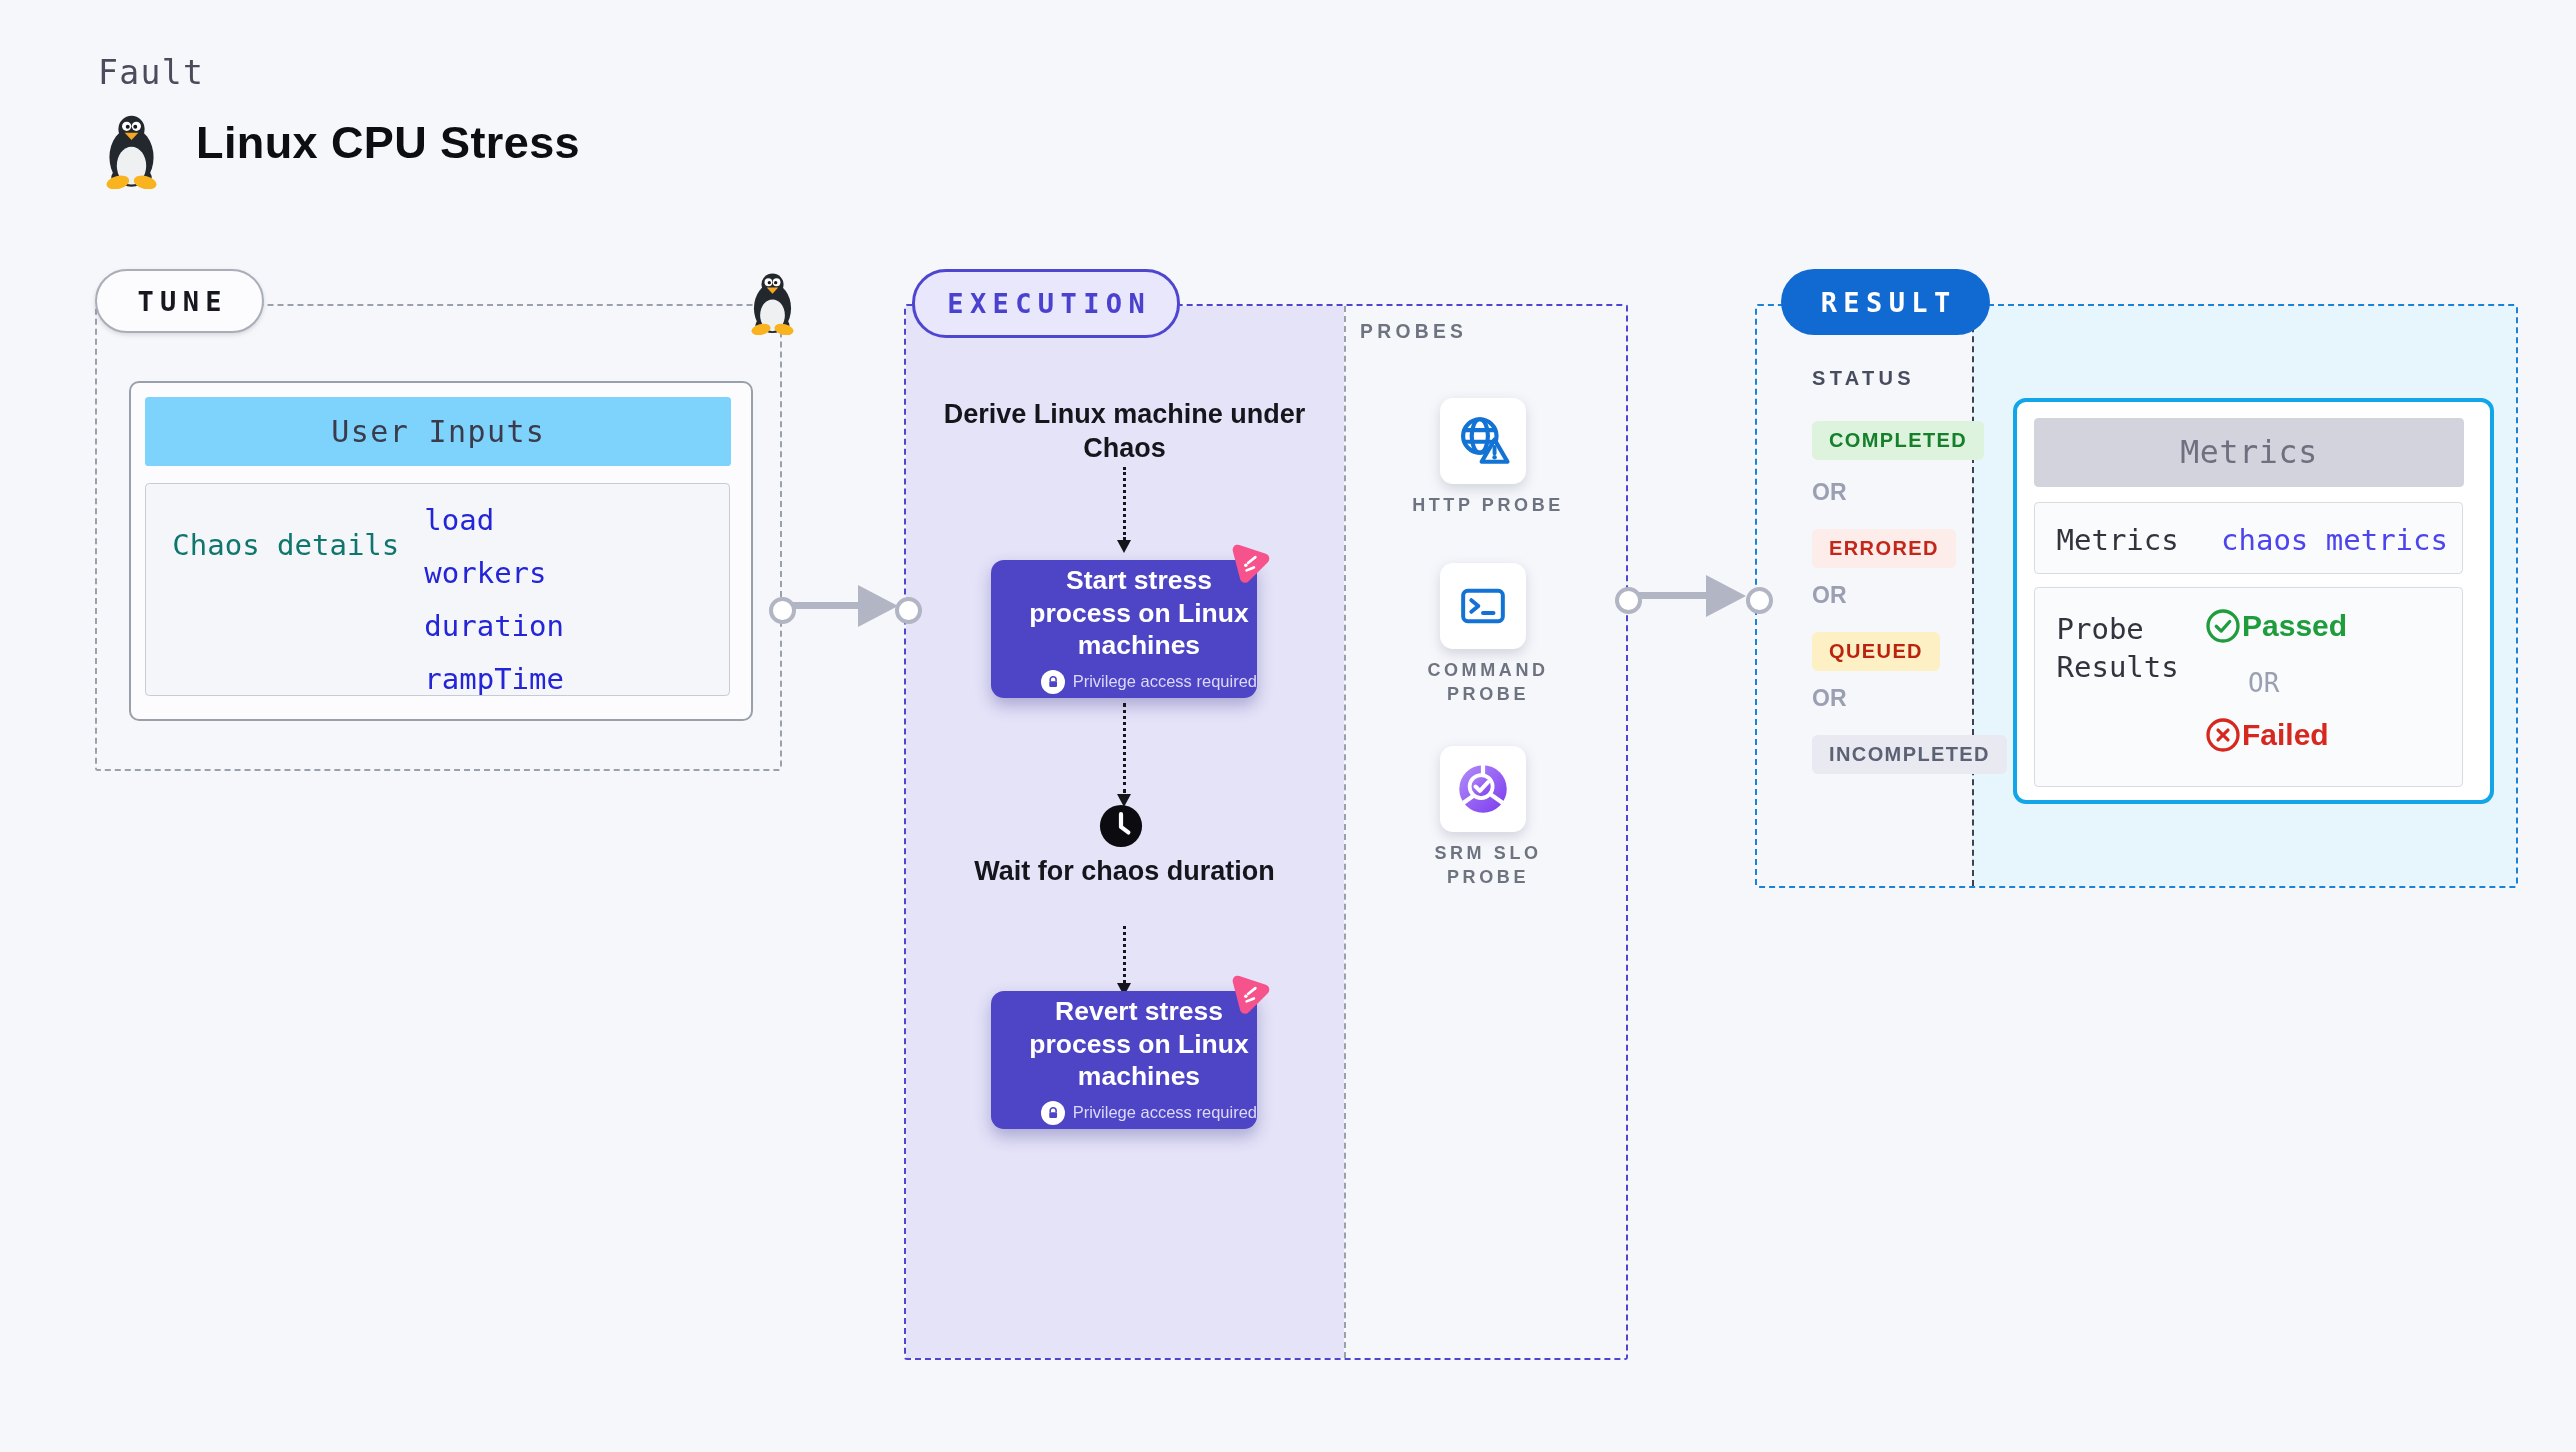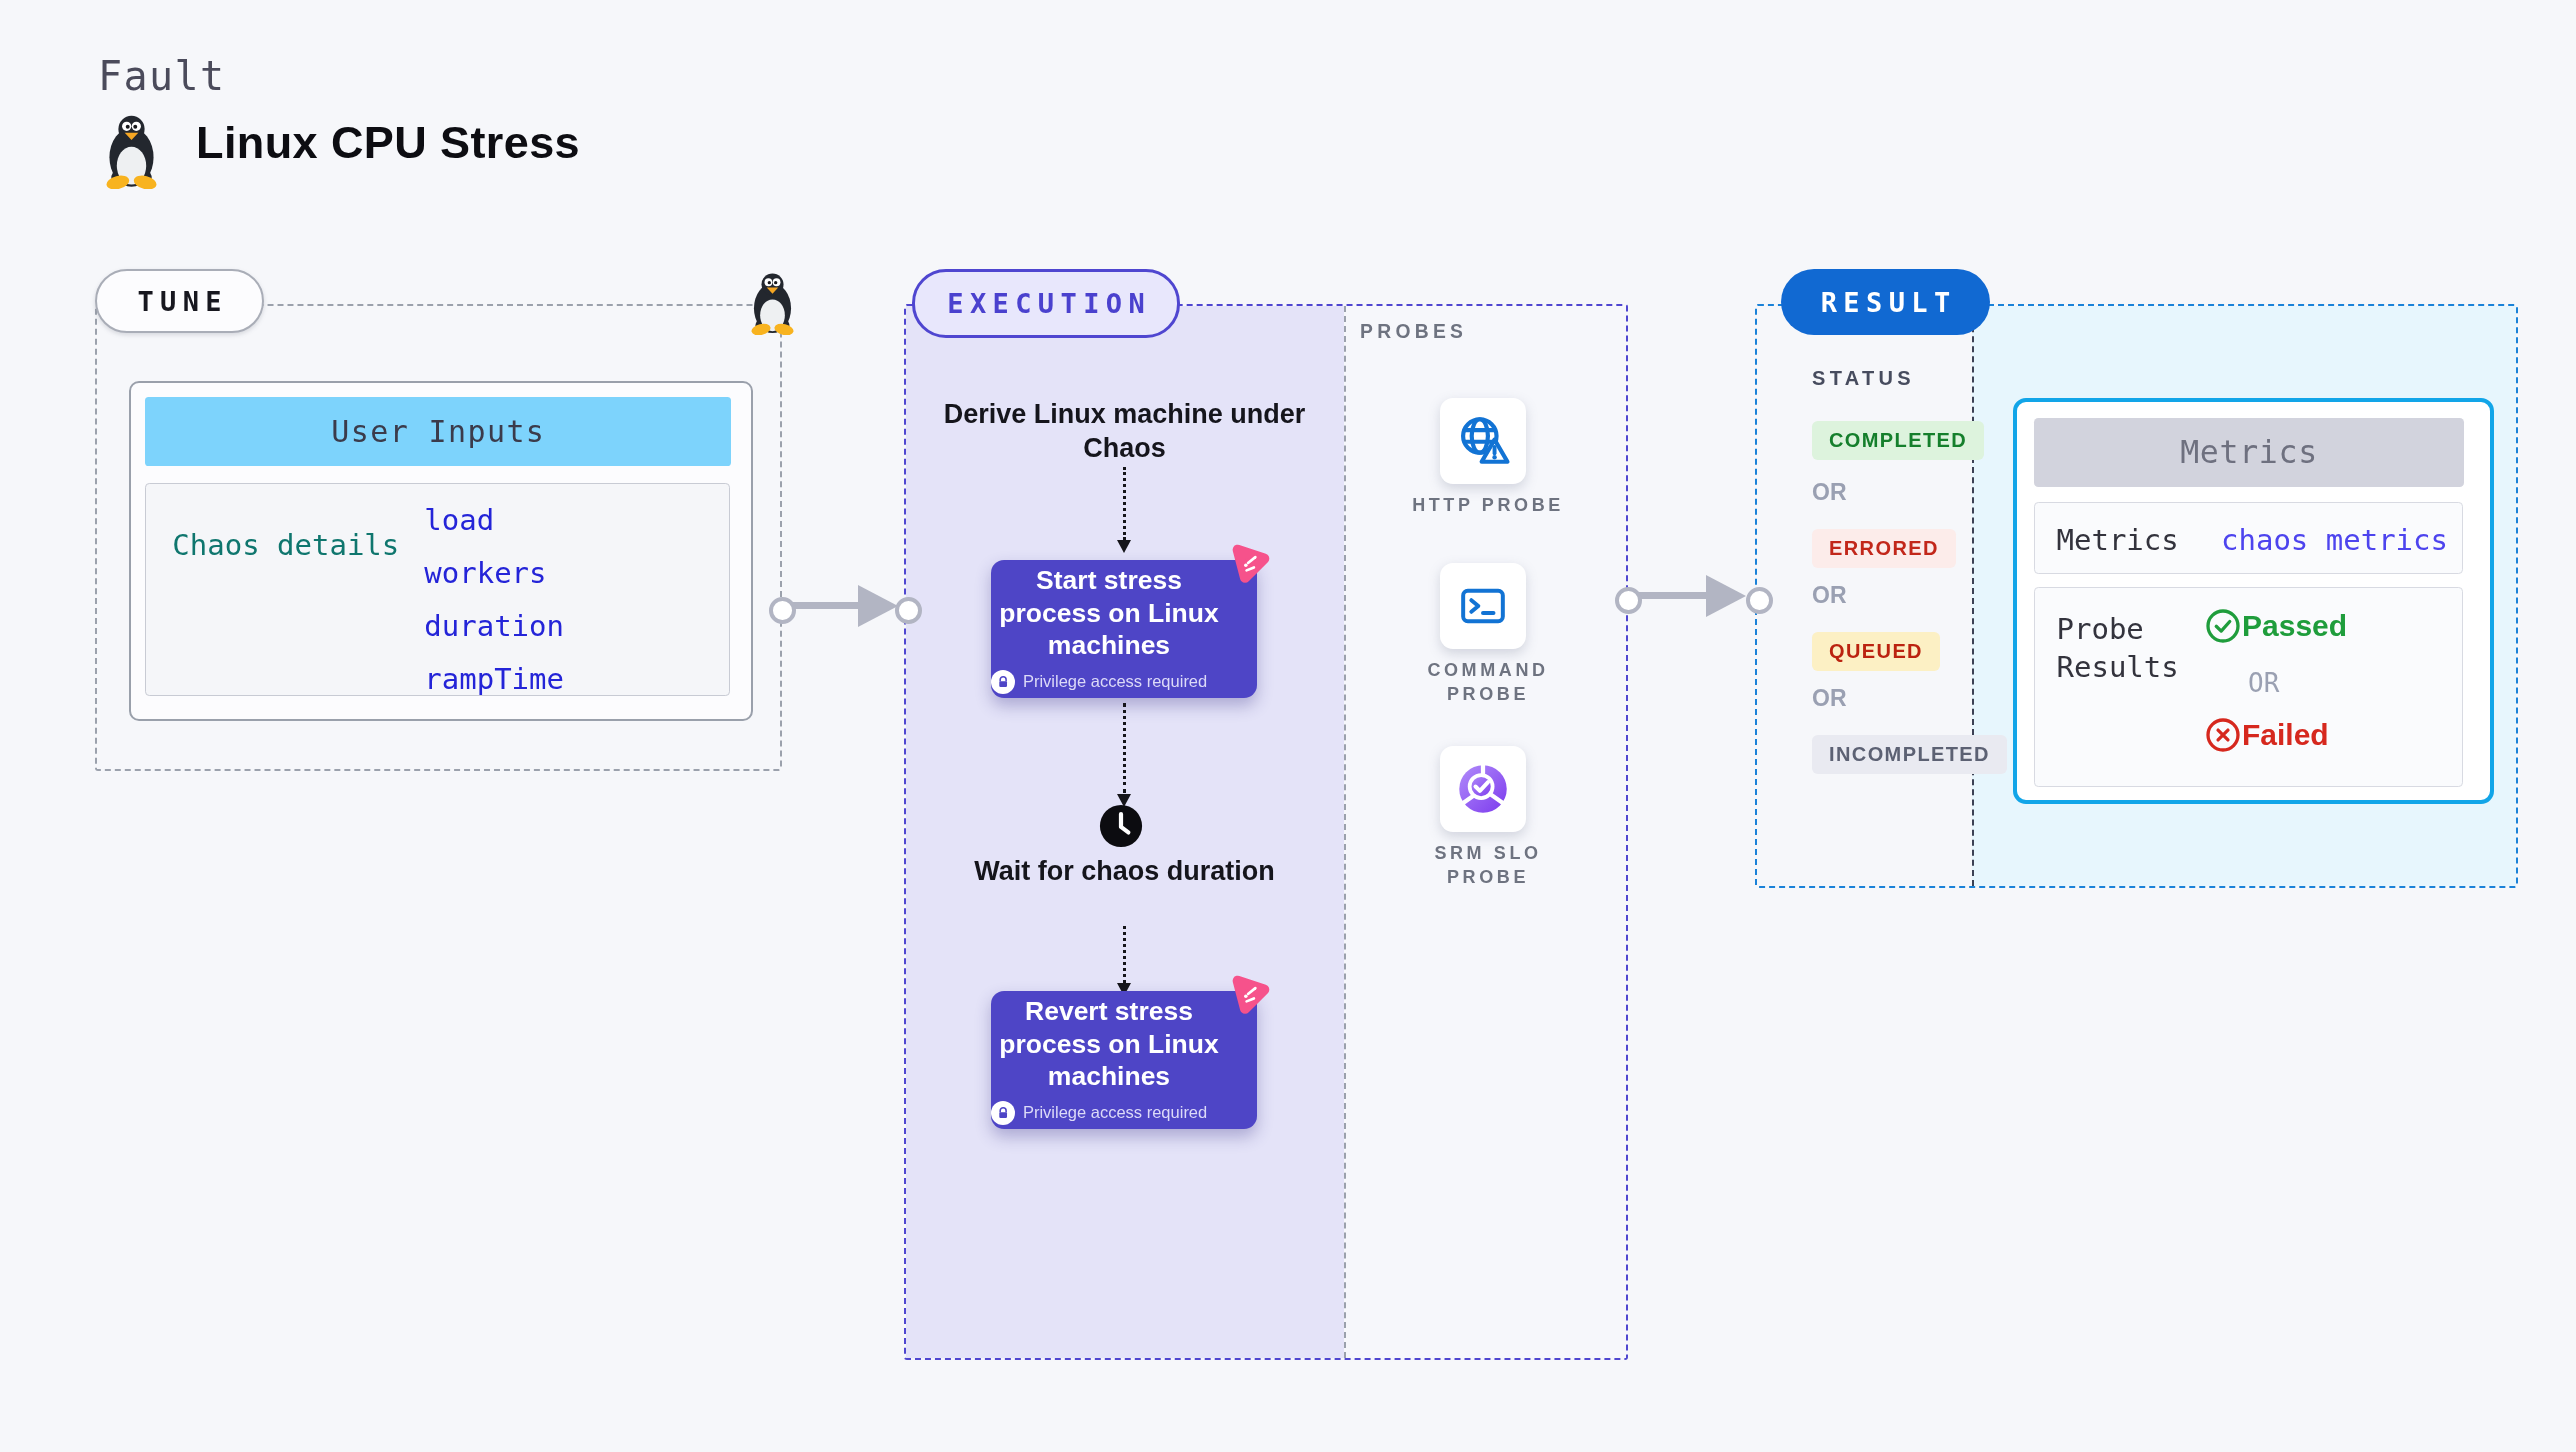--- a/index.html
+++ b/index.html
@@ -2,21 +2,21 @@
 <html style="font-size:11.5px"><head>
 <meta charset="utf-8">
 <style>
   html,body{margin:0;padding:0;}
   body{background:#f6f7fa;font-family:"Liberation Sans",sans-serif;}
   #canvas{position:relative;width:2576px;height:1452px;background:#f6f7fa;overflow:hidden;}
   .mono{font-family:"DejaVu Sans Mono","Liberation Mono",monospace;}
   .abs{position:absolute;}
 
   
-  .kicker{left:98px;top:53px;font-size:40px;color:#4b4b5b;letter-spacing:1.4px;}
+  .kicker{left:98px;top:53px;font-size:33px;color:#4b4b5b;letter-spacing:1.4px;}
   .page-title{left:196px;top:117px;font-size:45px;font-weight:bold;color:#0d0d12;letter-spacing:0.4px;}
 
   
   .pill{display:flex;align-items:center;justify-content:center;border-radius:34px;
         font-weight:bold;font-size:27px;letter-spacing:6.4px;z-index:6;text-indent:6.4px;}
   .pill-tune{left:95px;top:269px;width:165px;height:60px;background:#fcfcfe;border:2.9px solid #a9adb7;color:#17171f;box-shadow:0 2.1px 4.3px rgba(120,125,140,.25);}
   .pill-exec{left:912px;top:269px;width:262px;height:63px;background:#e8e7fc;border:3.6px solid #4f46d0;color:#4a41ce;}
   .pill-result{left:1781px;top:269px;width:209px;height:66px;background:#1169d2;border:none;color:#ffffff;}
 
   
@@ -39,21 +39,21 @@
   
   .conn-circle{width:18.6px;height:18.6px;border:4.3px solid #b2b5c3;background:#ffffff;border-radius:50%;z-index:7;}
   .conn-line{height:7.2px;background:#b2b5c3;z-index:5;}
   .conn-tri{width:0;height:0;border-top:21.5px solid transparent;border-bottom:21.5px solid transparent;border-left:40px solid #b2b5c3;z-index:5;}
 
   
   .flow-text{width:401px;text-align:center;font-size:27px;font-weight:bold;color:#15151c;line-height:1.25;z-index:3;}
   .dot-line{width:0;border-left:3.6px dotted #15151a;z-index:3;}
   .dot-head{width:0;height:0;border-left:7.9px solid transparent;border-right:7.9px solid transparent;border-top:13px solid #15151a;z-index:3;}
   .step-card{width:266px;height:138px;background:#4e45c6;border-radius:13px;z-index:3;
-             box-shadow:0 7.2px 15.8px rgba(45,40,130,.30);display:flex;flex-direction:column;align-items:flex-start;justify-content:center;}
+             box-shadow:0 7.2px 15.8px rgba(45,40,130,.30);display:flex;flex-direction:column;align-items:flex-end;justify-content:center;}
   .step-title{width:236px;text-align:center;font-size:26.5px;font-weight:bold;color:#ffffff;line-height:1.22;}
   .priv-row{margin-top:8.6px;display:flex;align-items:center;gap:7.9px;}
   .priv-text{font-size:16.5px;color:#dcdaf8;}
   .lock-badge{width:24px;height:24px;border-radius:50%;background:#ffffff;display:flex;align-items:center;justify-content:center;}
   .chaos-badge{width:47px;height:47px;z-index:4;}
   .clock{width:44px;height:44px;z-index:3;}
 
   
   .probes-label{font-size:19.3px;font-weight:bold;color:#6e7380;letter-spacing:4.3px;z-index:3;}
   .probe-card{width:86px;height:86px;background:#ffffff;border-radius:13px;z-index:3;

